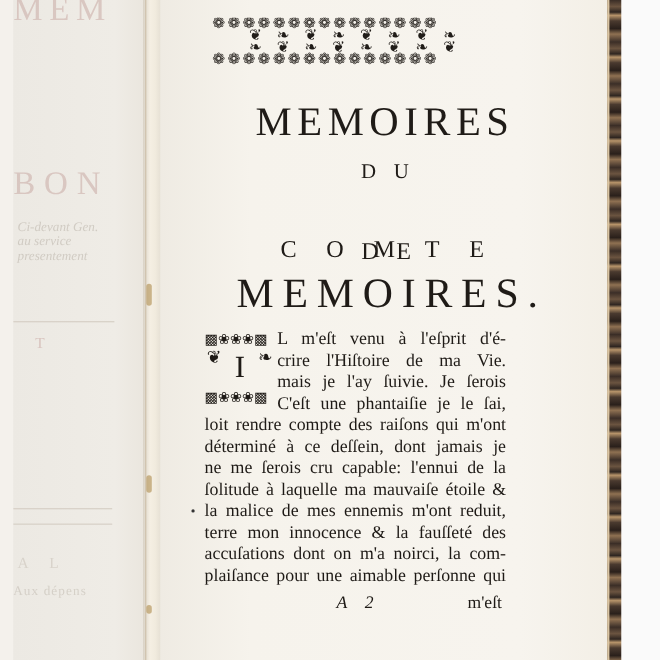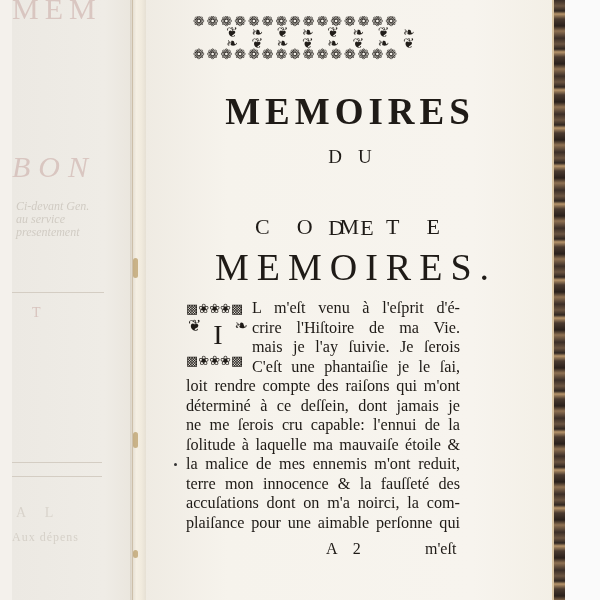--- a/index.html
+++ b/index.html
@@ -9,21 +9,21 @@
     font-family: "Liberation Serif", "DejaVu Serif", serif;
   }
   .left-page {
     position: absolute; left: 12px; top: 0; width: 132px; height: 600px;
     background: linear-gradient(90deg, #ece9e3 0%, #efece6 70%, #e8e3da 100%);
     overflow: hidden;
   }
   .ghost { position: absolute; color: #c9a9a4; opacity: 0.55; letter-spacing: 6px; white-space: nowrap; }
   .ghost.g1 { left: 0; top: -8px; font-size: 30px; }
   .ghost.g2 { left: 4px; top: 75px; font-size: 18px; letter-spacing: 14px; }
-  .ghost.g3 { left: 0; top: 150px; font-size: 30px; letter-spacing: 8px; font-style: italic; }
+  .ghost.g3 { left: 0; top: 150px; font-size: 30px; letter-spacing: 8px; }
   .ghost.g4 { left: 4px; top: 200px; font-size: 12px; font-style: italic; color: #b9b2a8; letter-spacing: 0; line-height: 13px; }
   .ghost.g5 { left: 20px; top: 305px; font-size: 14px; color: #c7a49f; }
   .ghost.g6 { left: 4px; top: 505px; font-size: 14px; color: #c9c2b8; letter-spacing: 8px; }
   .ghost.g7 { left: 0; top: 530px; font-size: 12px; color: #c2bbb1; letter-spacing: 1px; }
   .ghost-rule { position: absolute; height: 1px; background: #d4cdc3; }
   .gutter {
     position: absolute; left: 130px; top: 0; width: 16px; height: 600px;
     background: linear-gradient(90deg, #d9d2c6 0%, #f5efe3 40%, #f1ebde 70%, #e6e0d4 100%);
   }
   .gutter::before { content: ""; position: absolute; left: 2px; top: 0; width: 1px; height: 600px; background: #cdbfa9; }
@@ -36,21 +36,21 @@
     position: absolute; left: 552px; top: 0; width: 13px; height: 600px;
     background: repeating-linear-gradient(180deg, #3a2d26 0px, #6b5440 6px, #2f2621 11px, #b7946a 14px, #4a3a2f 19px, #2a201b 26px, #8f7152 31px, #3d3029 38px);
   }
   .edge::after { content: ""; position: absolute; left: 0; top: 0; width: 2px; height: 600px; background: #d9c5a4; }
   .backdrop { position: absolute; left: 565px; top: 0; width: 35px; height: 600px; background: #fafafa; }
   .orn-wrap { position: absolute; left: 193px; top: 16px; width: 260px; height: 47px; overflow: hidden; }
   .orn-row { height: 11px; display: flex; justify-content: space-between; font-size: 13px; line-height: 11px; color: #211d19; letter-spacing: 0; }
   .orn-row span { width: 16px; text-align: center; }
 
   .title { position: absolute; left: 146px; width: 408px; text-align: center; color: #1f1b17; }
-  .t-memoires { top: 90px; font-size: 37px; letter-spacing: 5px; font-weight: bold; }
+  .t-memoires { top: 90px; font-size: 37px; letter-spacing: 5px; font-weight: normal; }
   .t-du { top: 146px; font-size: 19px; letter-spacing: 16px; padding-left: 16px; box-sizing: border-box; }
   .t-comte { top: 178px; font-size: 22px; letter-spacing: 27px; padding-left: 22px; box-sizing: border-box; margin-top: 36px; }
   .t-de { top: 215px; font-size: 22px; letter-spacing: 16px; padding-left: 18px; box-sizing: border-box; }
   .t-bonneval { top: 245px; font-size: 38px; letter-spacing: 8px; padding-left: 12px; box-sizing: border-box; }
 
   .body-text {
     position: absolute; left: 186px; top: 299px; width: 274px;
     font-size: 16.2px; line-height: 19.5px; color: #1e1a16; text-align: justify;
   }
   .line { display: block; white-space: nowrap; text-align-last: justify; text-align: justify; }
@@ -58,21 +58,21 @@
   .dropcap {
     position: absolute; left: 186px; top: 300px; width: 64px; height: 70px;
     box-sizing: border-box; color: #1e1a16;
   }
   .dc-border { position: absolute; left: 0; right: 0; height: 14px; font-size: 13px; line-height: 14px; display: flex; justify-content: space-between; }
   .dc-border.top { top: 2px; } .dc-border.bot { bottom: 2px; }
   .dc-side { position: absolute; top: 18px; font-size: 16px; line-height: 16px; }
   .dc-side.l { left: 2px; } .dc-side.r { right: 2px; }
   .dc-letter { position: absolute; left: 0; right: 0; top: 20px; text-align: center; font-size: 28px; line-height: 30px; }
   .footer { position: absolute; top: 540px; font-size: 16px; color: #1e1a16; }
-  .sig { left: 326px; letter-spacing: 6px; }
+  .sig { left: 306px; letter-spacing: 6px; font-style: italic; }
   .catch { left: 425px; }
   .margin-dot { position: absolute; left: 174px; top: 463px; width: 3px; height: 3px; background: #333; border-radius: 50%; }
 </style>
 </head>
 <body>
 
 <div class="left-page">
   <div class="ghost g1">MEM</div>
   <div class="ghost g3">BON</div>
   <div class="ghost g4">

